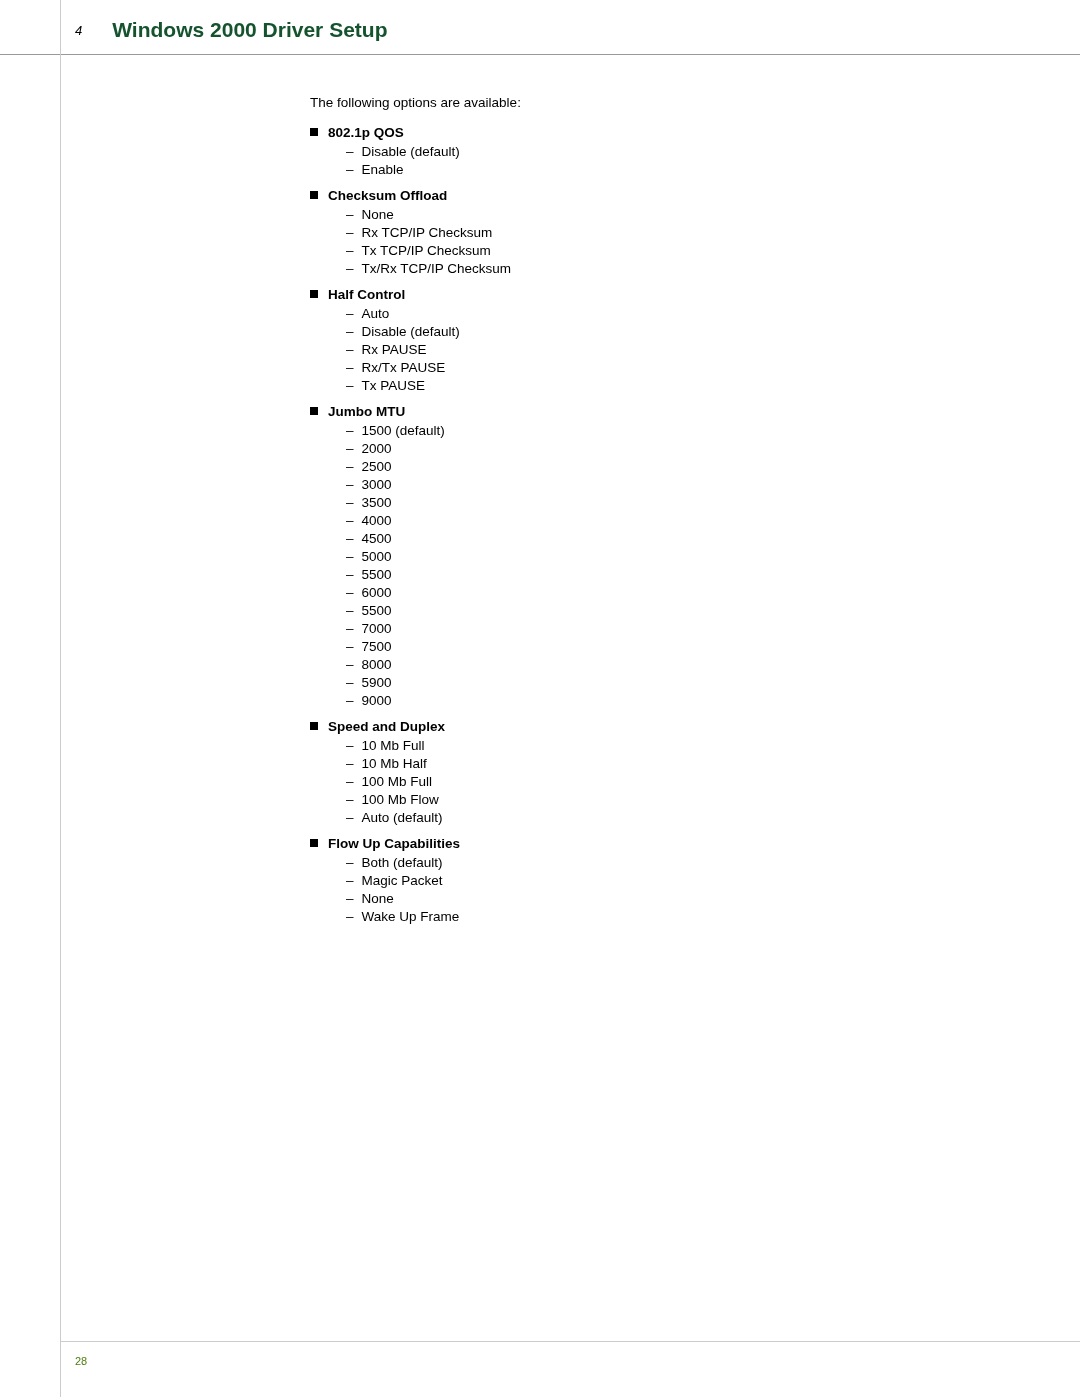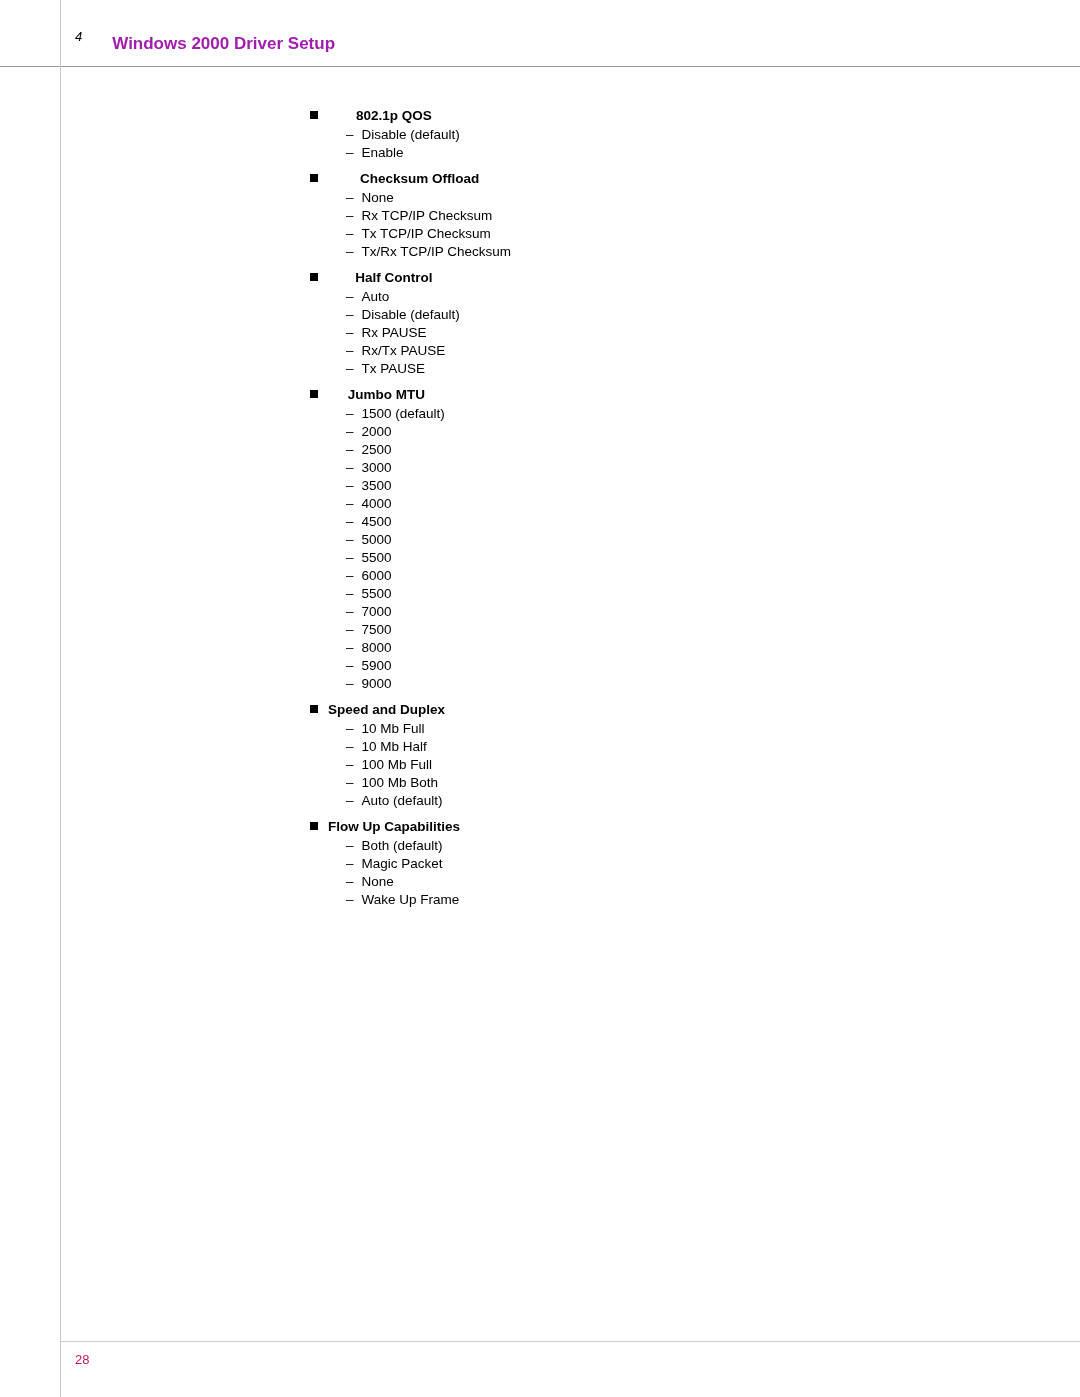--- a/index.html
+++ b/index.html
@@ -45,24 +45,23 @@
     }
 
     .header-chapter {
       font-size: 13px;
       color: #000;
       font-style: italic;
       margin-right: 30px;
     }
 
     .header-title {
-      font-size: 17px;
-      color: #a21caf;
+      font-size: 21px;
+      color: #14532d;
       font-weight: bold;
-      margin-top: 16px;
     }
 
     
     .content {
       padding: 40px 80px 60px 310px;
     }
 
     .intro-text {
       font-size: 13.5px;
       margin-bottom: 14px;
@@ -73,21 +72,20 @@
     .bullet-list {
       list-style: none;
       padding: 0;
       margin: 0;
     }
 
     .bullet-list > li {
       margin-bottom: 6px;
       display: flex;
       align-items: flex-start;
-      text-align: center;
     }
 
     .bullet-square {
       display: inline-block;
       width: 8px;
       height: 8px;
       background: #000;
       margin-right: 10px;
       margin-top: 4px;
       flex-shrink: 0;
@@ -117,22 +115,22 @@
     .dash {
       margin-right: 8px;
       flex-shrink: 0;
     }
 
     
     .footer {
       position: absolute;
       bottom: 30px;
       left: 75px;
-      font-size: 13px;
-      color: #be185d;
+      font-size: 11px;
+      color: #4d7c0f;
     }
 
     .footer-border {
       position: absolute;
       bottom: 55px;
       left: 60px;
       right: 0;
       height: 1px;
       background: #cccccc;
     }
@@ -142,20 +140,21 @@
 
 <div class="page-container">
   <div class="left-border"></div>
 
   <div class="header">
     <span class="header-chapter">4</span>
     <span class="header-title">Windows 2000 Driver Setup</span>
   </div>
 
   <div class="content">
+    <p class="intro-text">The following options are available:</p>
 
     <ul class="bullet-list" id="options-list">
     <li>
           <span class="bullet-square"></span>
           <div><span class="bullet-label">802.1p QOS</span><ul class="sub-list">
               <li>
                 <span class="dash">–</span>
                 <span>Disable (default)</span>
               </li>
               <li>
@@ -289,21 +288,21 @@
               <li>
                 <span class="dash">–</span>
                 <span>10 Mb Half</span>
               </li>
               <li>
                 <span class="dash">–</span>
                 <span>100 Mb Full</span>
               </li>
               <li>
                 <span class="dash">–</span>
-                <span>100 Mb Both</span>
+                <span>100 Mb Flow</span>
               </li>
               <li>
                 <span class="dash">–</span>
                 <span>Auto (default)</span>
               </li>
             </ul></div>
         </li>
         <li>
           <span class="bullet-square"></span>
           <div><span class="bullet-label">Flow Up Capabilities</span><ul class="sub-list">

